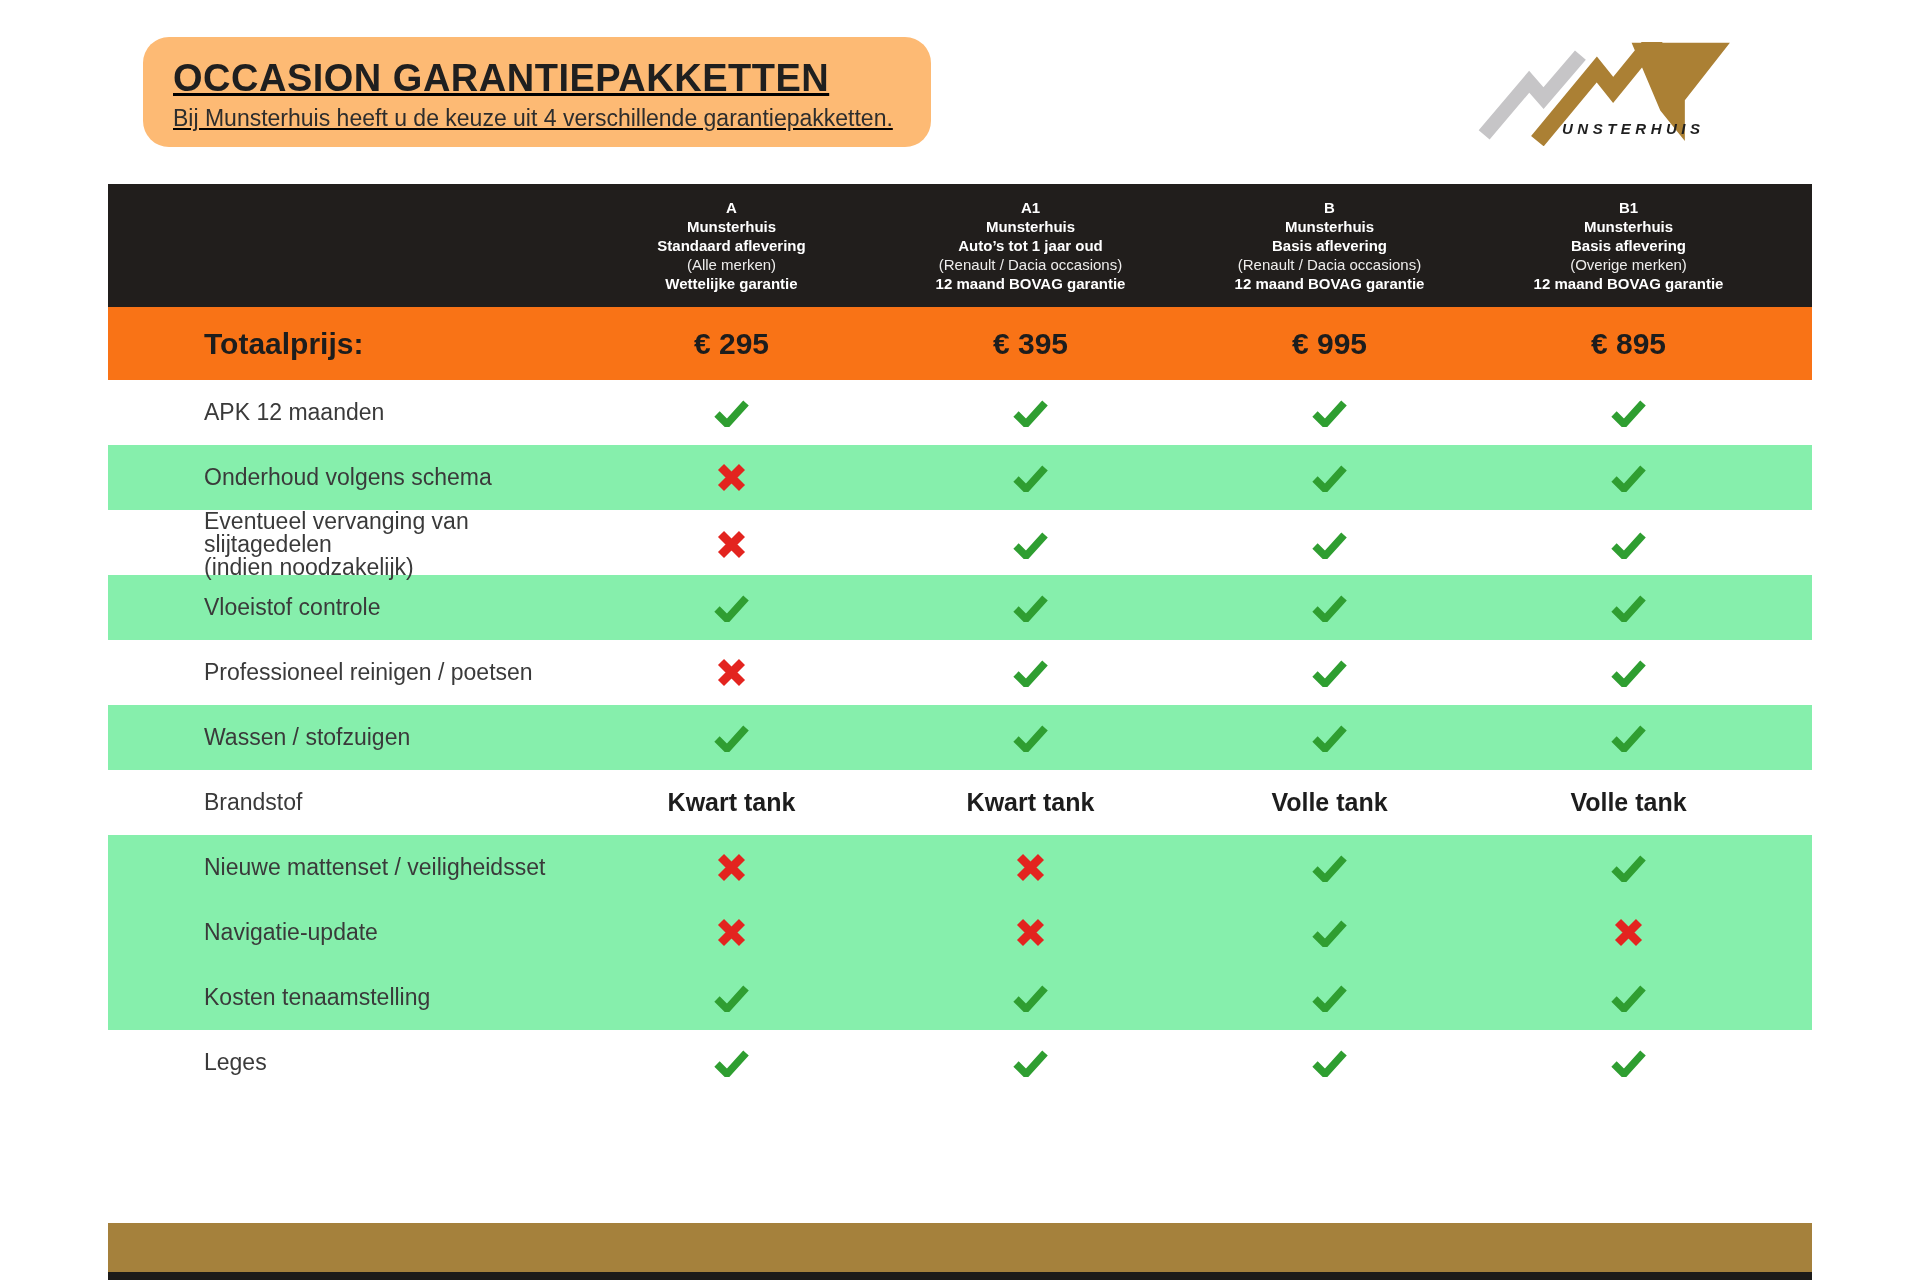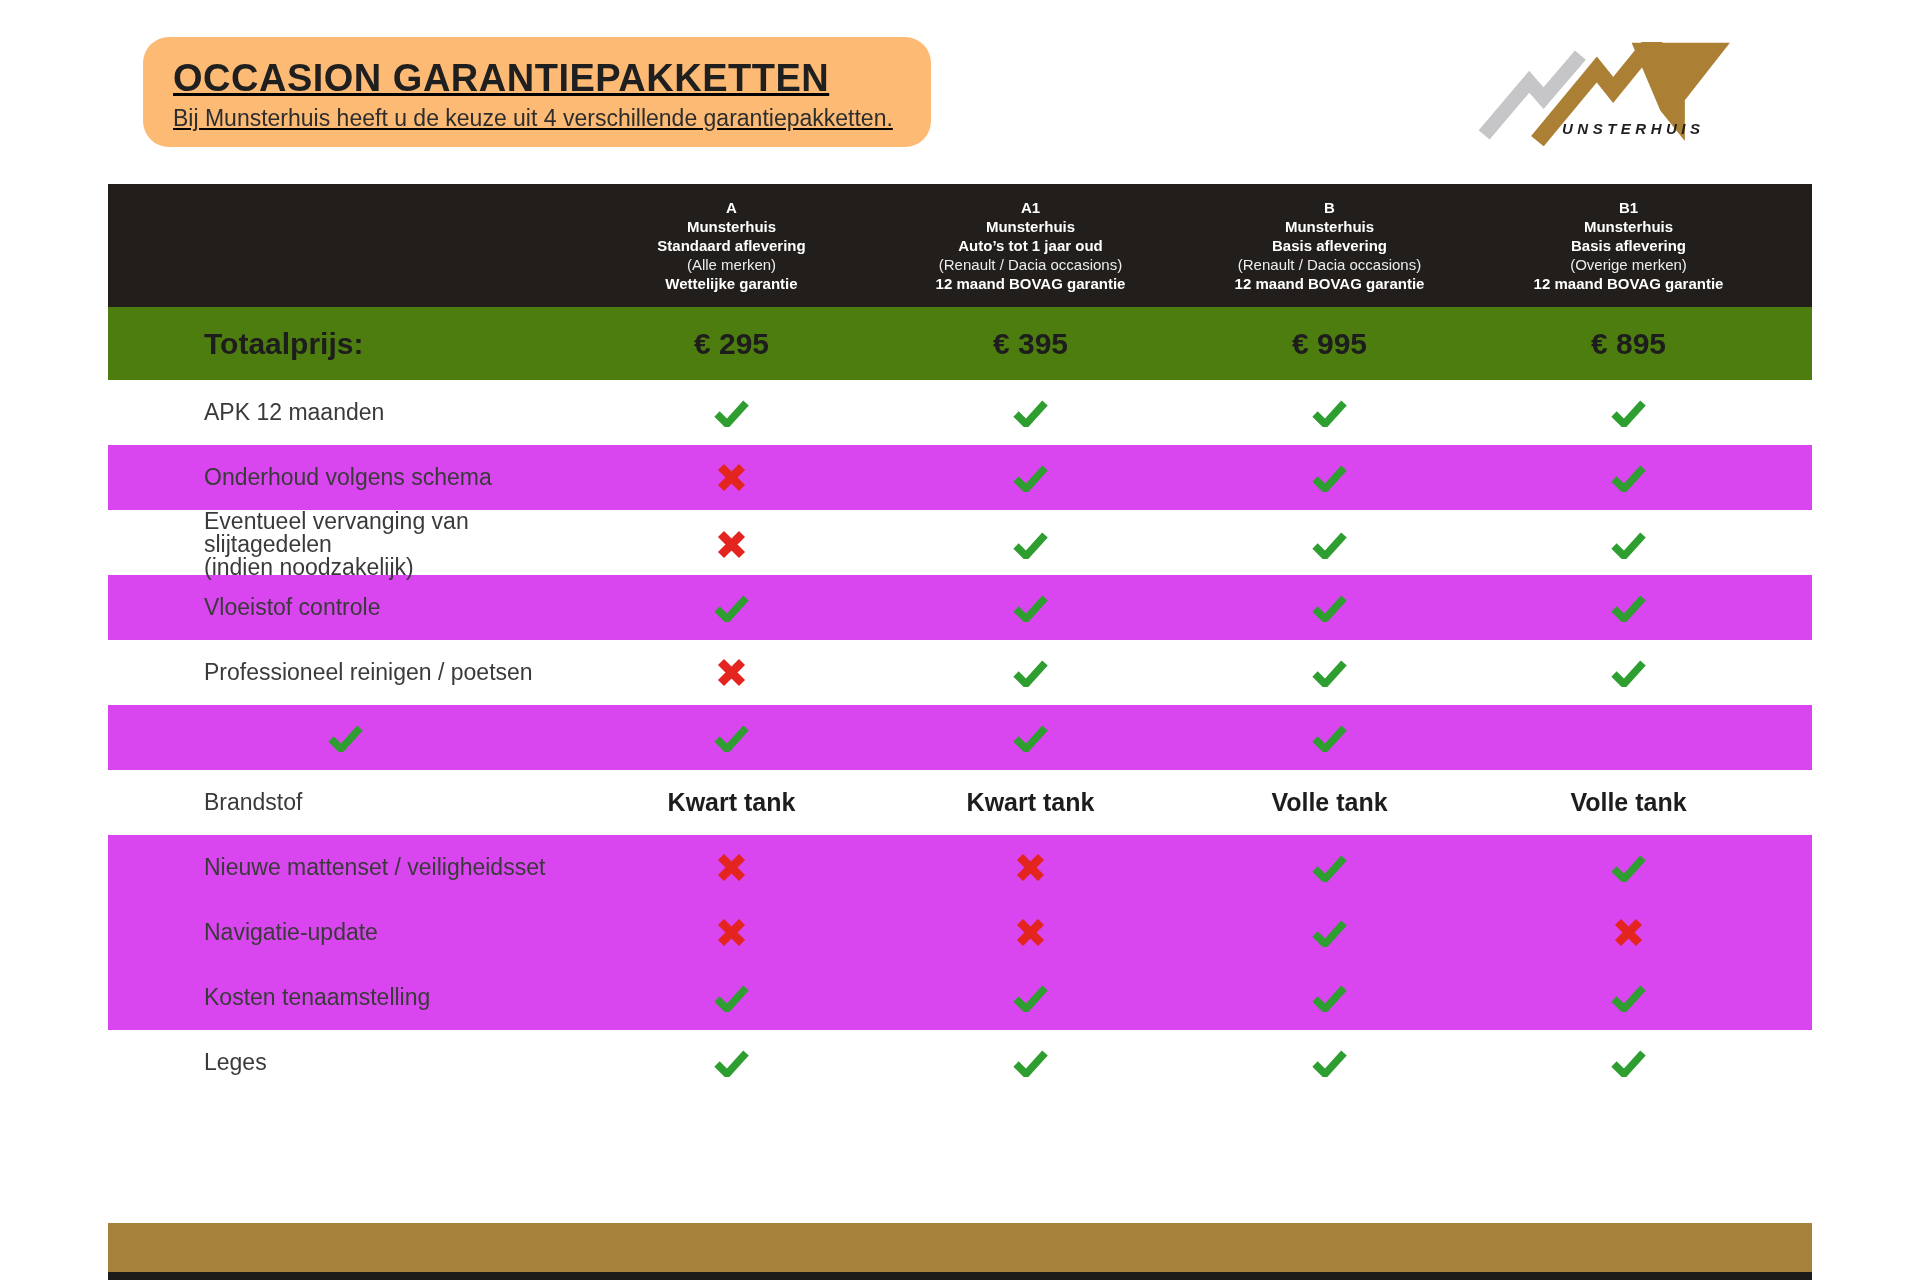--- a/index.html
+++ b/index.html
@@ -20,26 +20,26 @@
 
   
   .table { position:absolute; left:108px; top:184px; width:1704px; }
   .grid  { display:grid; grid-template-columns:474px 299px 299px 299px 299px; padding-right:34px; }
 
   .thead { background:#211e1c; height:123px; align-items:center; }
   .hcol  { text-align:center; color:#ffffff; }
   .hline  { font-size:15px; line-height:19px; font-weight:700; }
   .hline.r{ font-weight:400; color:#eeedec; }
 
-  .price-row { background:#4d7c0f; height:73px; align-items:center; }
+  .price-row { background:#f97316; height:73px; align-items:center; }
   .price-label { padding-left:96px; font-size:30px; font-weight:800; color:#1d1d1d; }
   .price { text-align:center; font-size:30px; font-weight:800; color:#1d1d1d; }
 
   .frow { height:65px; align-items:center; }
-  .frow.alt { background:#d946ef; }
+  .frow.alt { background:#86efac; }
   .lcol { padding-left:96px; display:flex; flex-direction:column; justify-content:center; }
   .lcol div { font-size:23px; line-height:23px; color:#3a3a3a; }
   .vcol { display:flex; align-items:center; justify-content:center; }
   .vcol.txt { font-size:25px; font-weight:700; color:#1d1d1d; }
 
   
   .gold-bar  { position:absolute; left:108px; top:1223px; width:1704px; height:49px; background:#a5813c; }
   .black-bar { position:absolute; left:108px; top:1272px; width:1704px; height:8px;  background:#1d1b19; }
 </style>
 </head>
@@ -226,20 +226,23 @@
   </svg>
 </div>
     <div class="vcol">
   <svg width="37" height="28" viewBox="0 0 37 28">
     <path d="M4 15 L14 25 L33 4" stroke="#2f9e31" stroke-width="7.5" fill="none"></path>
   </svg>
 </div>
   </div>
 
   <div class="frow alt grid">
+    <div class="lcol">
+      <div>Wassen / stofzuigen</div>
+    </div>
     <div class="vcol">
   <svg width="37" height="28" viewBox="0 0 37 28">
     <path d="M4 15 L14 25 L33 4" stroke="#2f9e31" stroke-width="7.5" fill="none"></path>
   </svg>
 </div>
     <div class="vcol">
   <svg width="37" height="28" viewBox="0 0 37 28">
     <path d="M4 15 L14 25 L33 4" stroke="#2f9e31" stroke-width="7.5" fill="none"></path>
   </svg>
 </div>

